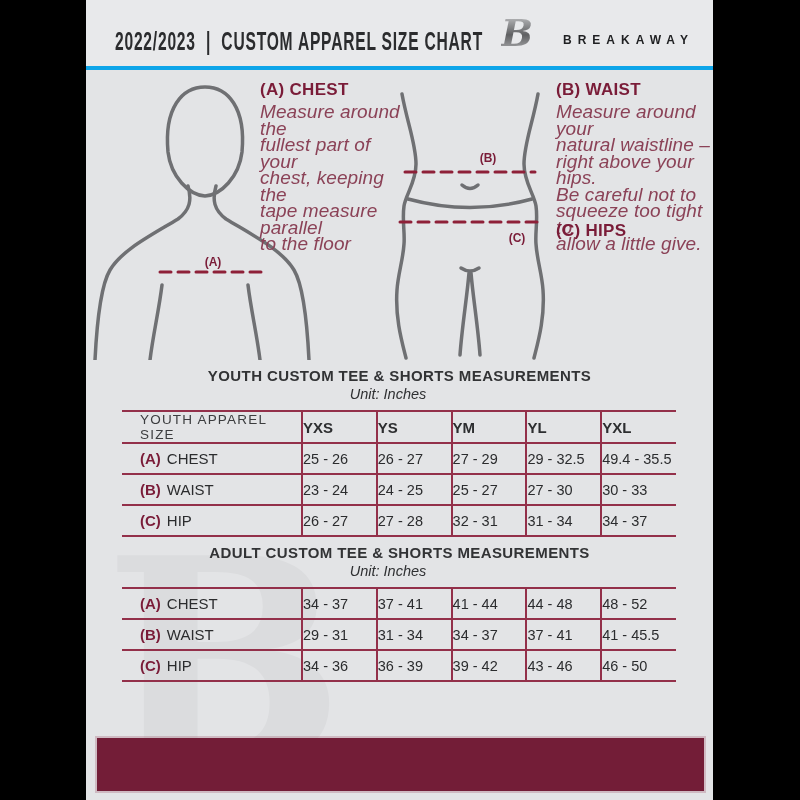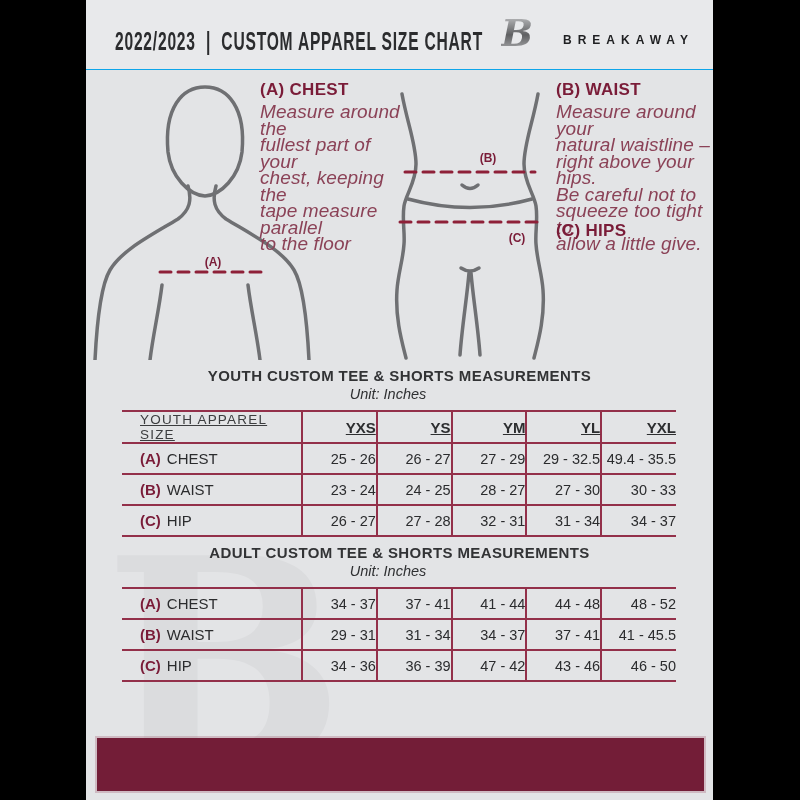--- a/index.html
+++ b/index.html
@@ -15,21 +15,21 @@
     --watermark:#dbdcde;
   }
   *{box-sizing:border-box;}
   html,body{margin:0;padding:0;}
   body{width:800px;height:800px;background:#000;position:relative;overflow:hidden;
        font-family:"Liberation Sans","DejaVu Sans",sans-serif;}
   .page{position:absolute;left:86px;top:0;width:627px;height:800px;background:var(--page-bg);overflow:hidden;}
 
   
   .header{position:absolute;left:0;top:0;width:684px;height:70px;background:var(--header-bg);
-          border-bottom:1px solid #0ea5e9;z-index:3;}
+          border-bottom:4px solid #0ea5e9;z-index:3;}
   .hdr-title{position:absolute;left:29px;top:27px;font-size:20px;font-weight:700;color:#2b2c2e;
              letter-spacing:1px;white-space:pre;display:inline-block;
              transform:scaleX(0.78) scaleY(1.25);transform-origin:left top;}
   .logo-b{position:absolute;left:415px;top:14px;font-family:"DejaVu Serif","Liberation Serif",serif;
           font-style:italic;font-weight:700;font-size:38px;line-height:1;
           background:linear-gradient(180deg,#c4c5c7 0%,#5f6062 55%,#aeafb1 100%);
           -webkit-background-clip:text;background-clip:text;color:transparent;}
   .wordmark{position:absolute;left:477px;top:33px;font-size:12px;font-weight:700;color:#1f2022;
             letter-spacing:6px;white-space:nowrap;}
 
@@ -47,24 +47,24 @@
              color:#323335;letter-spacing:.4px;z-index:2;}
   .sec-unit{position:absolute;left:0;width:604px;text-align:center;font-size:14.5px;font-style:italic;
             color:#2f3032;z-index:2;}
 
   
   .size-table{position:absolute;left:36px;width:554px;border-collapse:collapse;table-layout:fixed;z-index:2;
               border-top:2px solid var(--table-border);border-bottom:2px solid var(--table-border);}
   .size-table col.c0{width:180px;}
   .size-table col.cv{width:74.8px;}
   .size-table tr{border-bottom:2px solid var(--table-border);}
-  .size-table th,.size-table td{border-left:2px solid var(--table-border);padding:0;text-align:right;
+  .size-table th,.size-table td{border-left:2px solid var(--table-border);padding:0;text-align:left;
               color:#2b2c2e;font-weight:400;}
   .size-table th:first-child,.size-table td:first-child{border-left:none;text-align:left;padding-left:18px;}
-  .size-table .head-row th{height:27px;font-size:15px;font-weight:700;color:#2d2e30;text-decoration:underline;}
+  .size-table .head-row th{height:27px;font-size:15px;font-weight:700;color:#2d2e30;}
   .size-table .head-row th:first-child{font-size:13.5px;font-weight:400;letter-spacing:1.2px;color:#3c3d3f;}
   .size-table td{height:31px;font-size:14.5px;}
   .size-table td:first-child{font-size:15px;}
   .pfx{font-weight:700;color:var(--maroon);margin-right:6px;}
 
   
   .watermark{position:absolute;left:18px;top:520px;font-family:"DejaVu Serif","Liberation Serif",serif;
              font-weight:700;font-size:285px;line-height:1;color:var(--watermark);z-index:0;}
   .footer-bar{position:absolute;left:11px;top:738px;width:607px;height:53px;background:var(--footer);
               box-shadow:0 0 0 2px rgba(170,110,125,.35);z-index:2;}
@@ -149,21 +149,21 @@
       <td>25 - 26</td>
       <td>26 - 27</td>
       <td>27 - 29</td>
       <td>29 - 32.5</td>
       <td>49.4 - 35.5</td>
     </tr>
     <tr>
       <td><span class="pfx">(B)</span><span>WAIST</span></td>
       <td>23 - 24</td>
       <td>24 - 25</td>
-      <td>28 - 27</td>
+      <td>25 - 27</td>
       <td>27 - 30</td>
       <td>30 - 33</td>
     </tr>
     <tr>
       <td><span class="pfx">(C)</span><span>HIP</span></td>
       <td>26 - 27</td>
       <td>27 - 28</td>
       <td>32 - 31</td>
       <td>31 - 34</td>
       <td>34 - 37</td>
@@ -197,21 +197,21 @@
       <td>29 - 31</td>
       <td>31 - 34</td>
       <td>34 - 37</td>
       <td>37 - 41</td>
       <td>41 - 45.5</td>
     </tr>
     <tr>
       <td><span class="pfx">(C)</span><span>HIP</span></td>
       <td>34 - 36</td>
       <td>36 - 39</td>
-      <td>47 - 42</td>
+      <td>39 - 42</td>
       <td>43 - 46</td>
       <td>46 - 50</td>
     </tr>
   </tbody>
     </table>
 
   <div class="footer-bar"></div>
 </div>
 
 </body></html>

